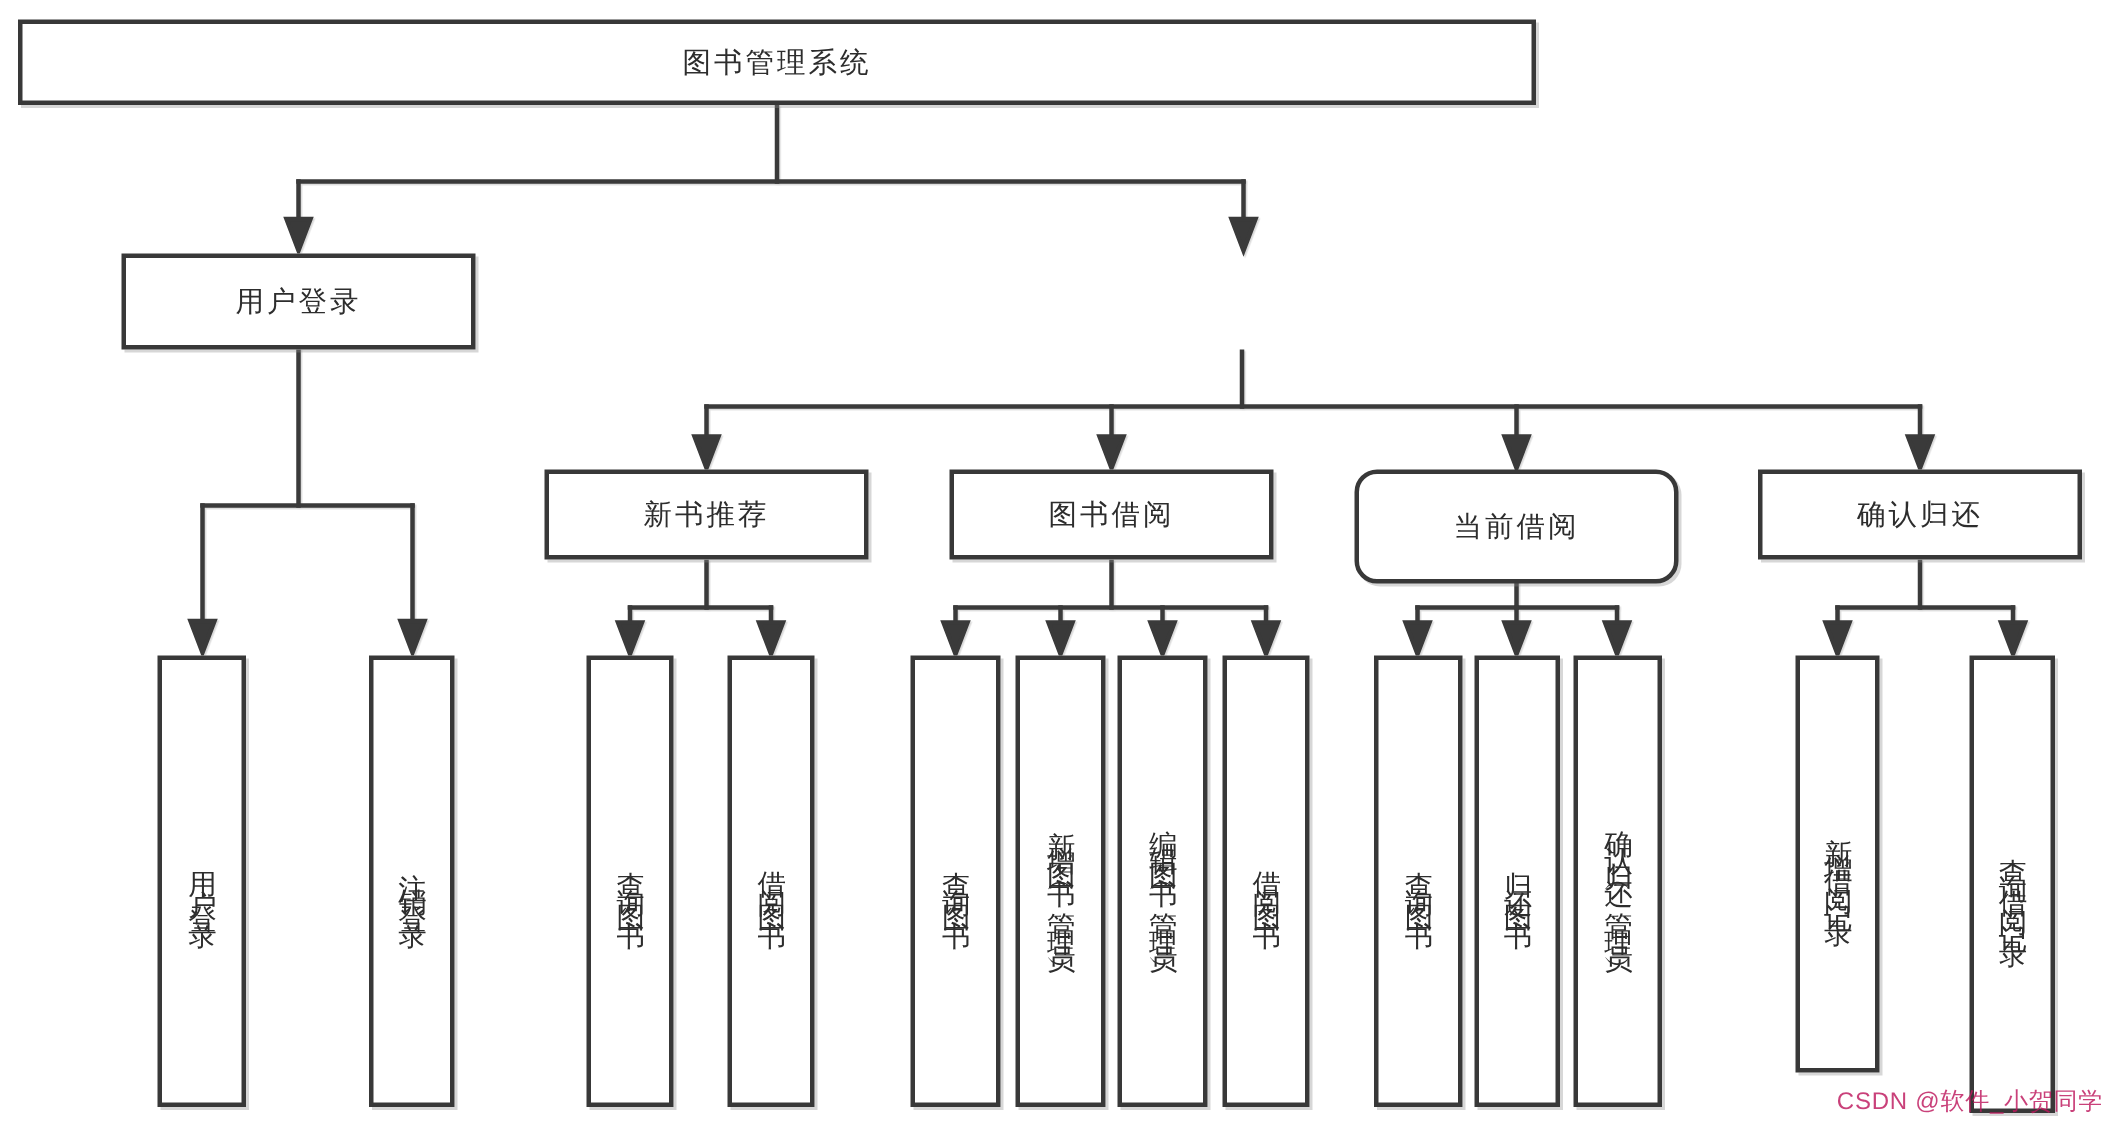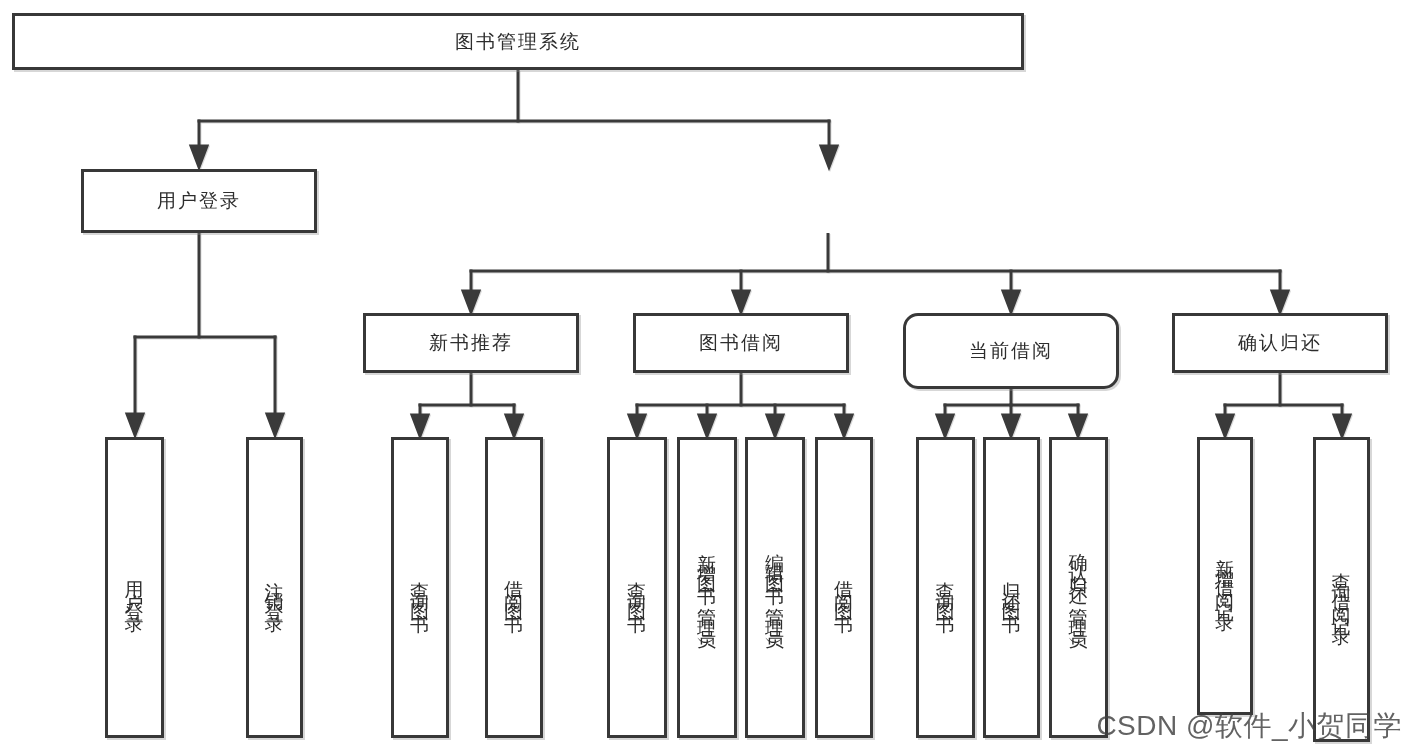--- a/index.html
+++ b/index.html
@@ -16,21 +16,21 @@
     box-shadow:2px 2px 0 rgba(140,140,140,0.35);
     display:flex; align-items:center; justify-content:center;
   }
   .hlabel { font-size:19px; letter-spacing:2px; white-space:nowrap; }
   .vlabel {
     writing-mode:vertical-rl; text-orientation:mixed;
     font-size:19px; letter-spacing:11px; line-height:1; white-space:nowrap;
   }
   .watermark {
     position:absolute; right:3px; bottom:2px; z-index:5;
-    font-size:28px; letter-spacing:0.5px; color:#404040; opacity:0.82;
+    font-size:16px; letter-spacing:0.5px; color:#be185d; opacity:0.82;
     white-space:nowrap;
   }
 </style>
 </head>
 <body>
 
 <div class="canvas">
 
   <svg class="connectors" width="1405" height="747" viewBox="0 0 1405 747" fill="#3A3A3A" stroke="#3A3A3A" stroke-width="3">
 

